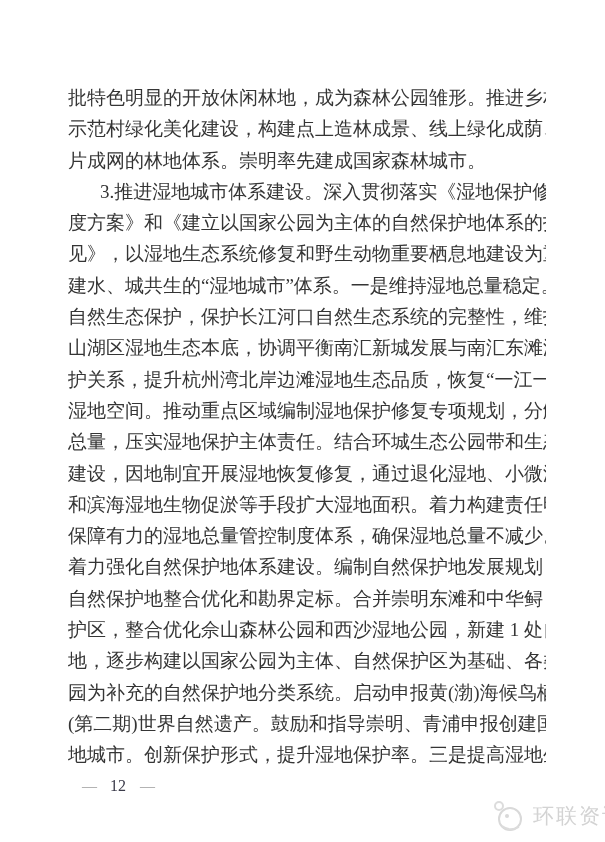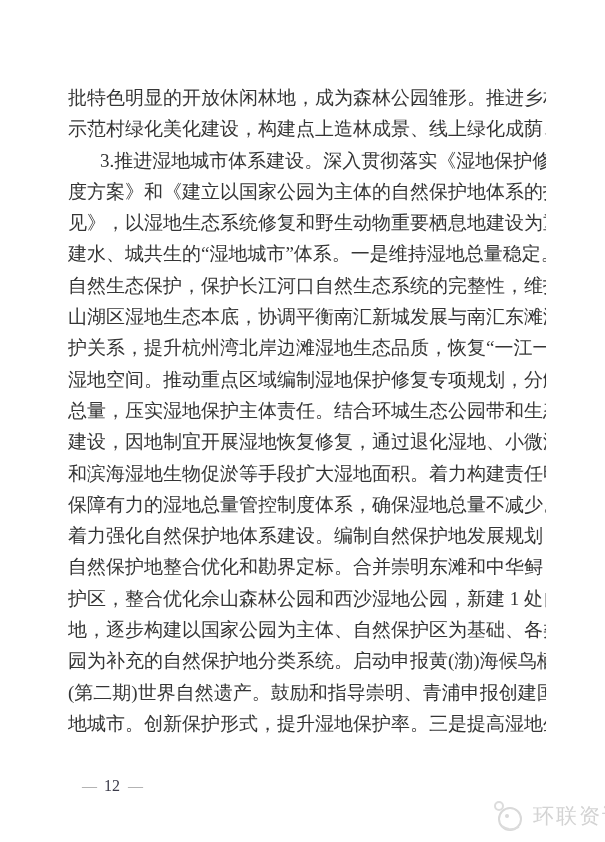--- a/index.html
+++ b/index.html
@@ -47,21 +47,21 @@
     font-size: 16px;
     height: 22px;
   }
   .footer-page-number .dash {
     color: #9a9a9a;
     font-size: 15px;
     letter-spacing: -1px;
   }
   .footer-page-number .num {
     color: #3b3b4a;
-    margin: 0 8px;
+    margin: 0 14px;
     font-size: 16px;
   }
   .watermark {
     position: absolute;
     left: 492px;
     top: 798px;
     display: flex;
     align-items: center;
     opacity: 1;
   }
@@ -79,20 +79,21 @@
   }
 </style>
 </head>
 <body>
 
 <div class="page">
 
   <div class="content">
     <div class="line">批特色明显的开放休闲林地，成为森林公园雏形。推进乡村振兴</div>
     <div class="line">示范村绿化美化建设，构建点上造林成景、线上绿化成荫、面上连</div>
+    <div class="line para-end">片成网的林地体系。崇明率先建成国家森林城市。</div>
     <div class="line indent">3.推进湿地城市体系建设。深入贯彻落实《湿地保护修复制</div>
     <div class="line">度方案》和《建立以国家公园为主体的自然保护地体系的指导意</div>
     <div class="line">见》，以湿地生态系统修复和野生动物重要栖息地建设为重点，构</div>
     <div class="line">建水、城共生的“湿地城市”体系。一是维持湿地总量稳定。加强</div>
     <div class="line">自然生态保护，保护长江河口自然生态系统的完整性，维护青西淀</div>
     <div class="line">山湖区湿地生态本底，协调平衡南汇新城发展与南汇东滩湿地保</div>
     <div class="line">护关系，提升杭州湾北岸边滩湿地生态品质，恢复“一江一河”河流</div>
     <div class="line">湿地空间。推动重点区域编制湿地保护修复专项规划，分解湿地</div>
     <div class="line">总量，压实湿地保护主体责任。结合环城生态公园带和生态廊道</div>
     <div class="line">建设，因地制宜开展湿地恢复修复，通过退化湿地、小微湿地修复</div>

